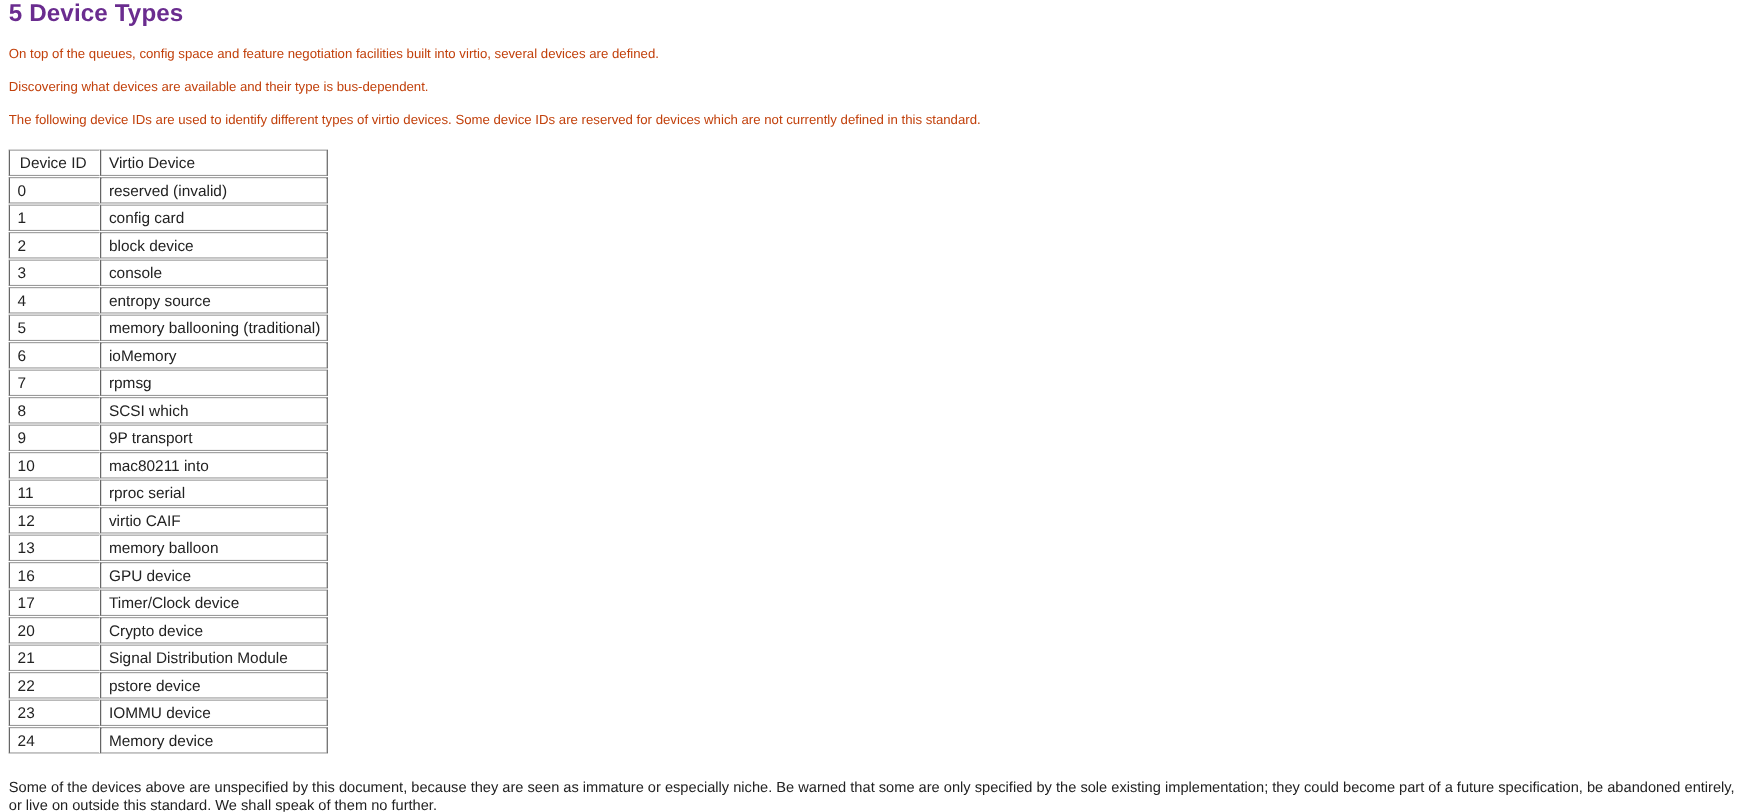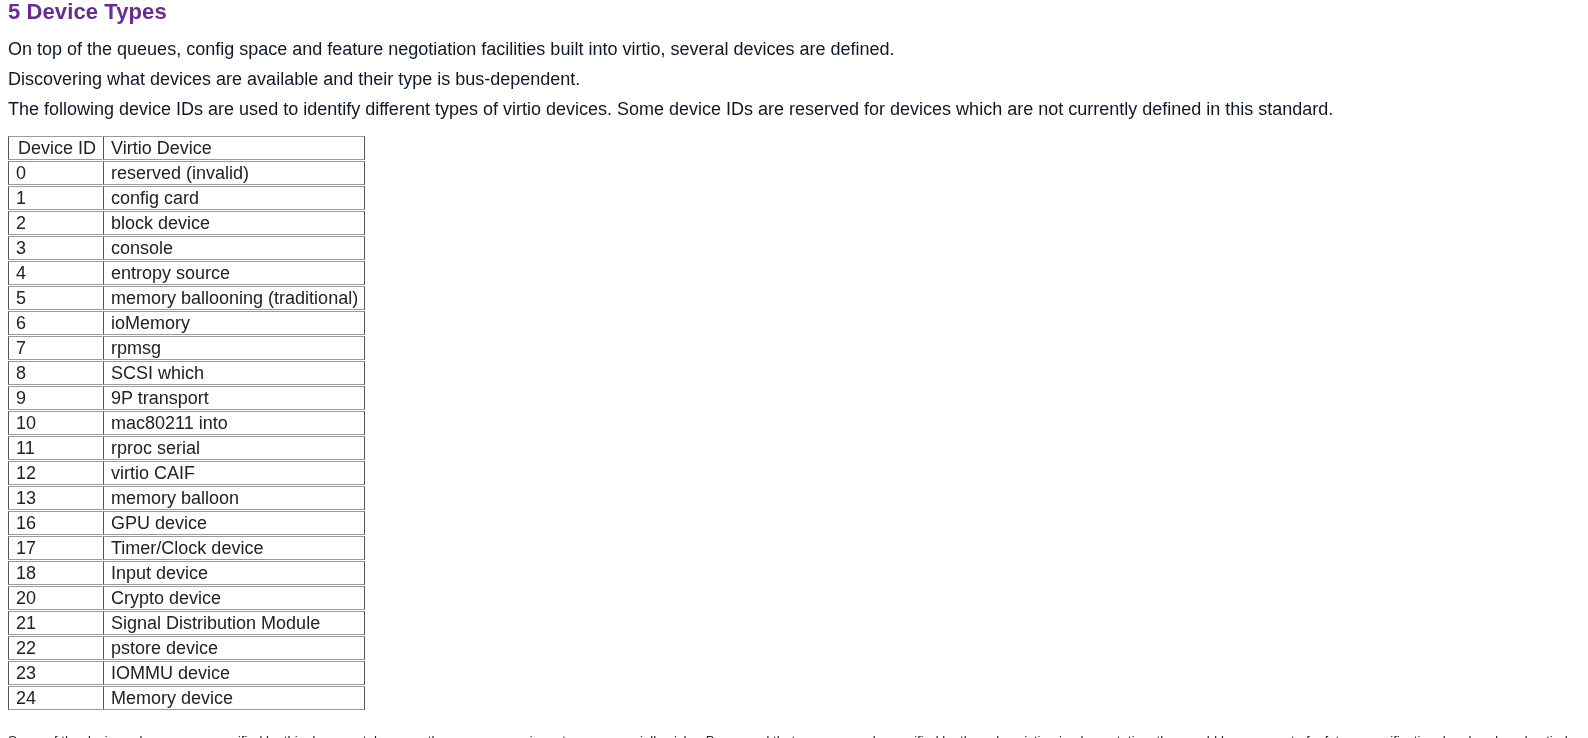--- a/index.html
+++ b/index.html
@@ -26,36 +26,36 @@
     font-size: 22px;
     font-weight: bold;
     margin: 0;
     padding-top: 2px;
     line-height: 20px;
     letter-spacing: 0.1px;
   }
 
   
   .para {
-    font-size: 18px;
+    font-size: 12px;
     line-height: 16px;
-    color: #0f172a;
+    color: #c2410c;
     margin: 0;
     padding-top: 14px;
   }
   .para.first { padding-top: 19px; }
 
   
   .device-table-wrap {
     padding-top: 18px;
   }
   table.device-table {
     border-collapse: separate;
     border-spacing: 0 1px;
-    font-size: 18px;
+    font-size: 14px;
     line-height: 16px;
     table-layout: auto;
   }
   table.device-table td {
     border-top: 1px solid #9a9a9a;
     border-bottom: 1px solid #9a9a9a;
     border-left: 1px solid #555555;
     border-right: 1px solid #555555;
     padding: 2px 6px 3px 7px;
     vertical-align: middle;
@@ -168,24 +168,20 @@
         </tr>
         <tr>
           <td class="col-id">16</td>
           <td class="col-device">GPU device</td>
         </tr>
         <tr>
           <td class="col-id">17</td>
           <td class="col-device">Timer/Clock device</td>
         </tr>
         <tr>
-          <td class="col-id">18</td>
-          <td class="col-device">Input device</td>
-        </tr>
-        <tr>
           <td class="col-id">20</td>
           <td class="col-device">Crypto device</td>
         </tr>
         <tr>
           <td class="col-id">21</td>
           <td class="col-device">Signal Distribution Module</td>
         </tr>
         <tr>
           <td class="col-id">22</td>
           <td class="col-device">pstore device</td>

